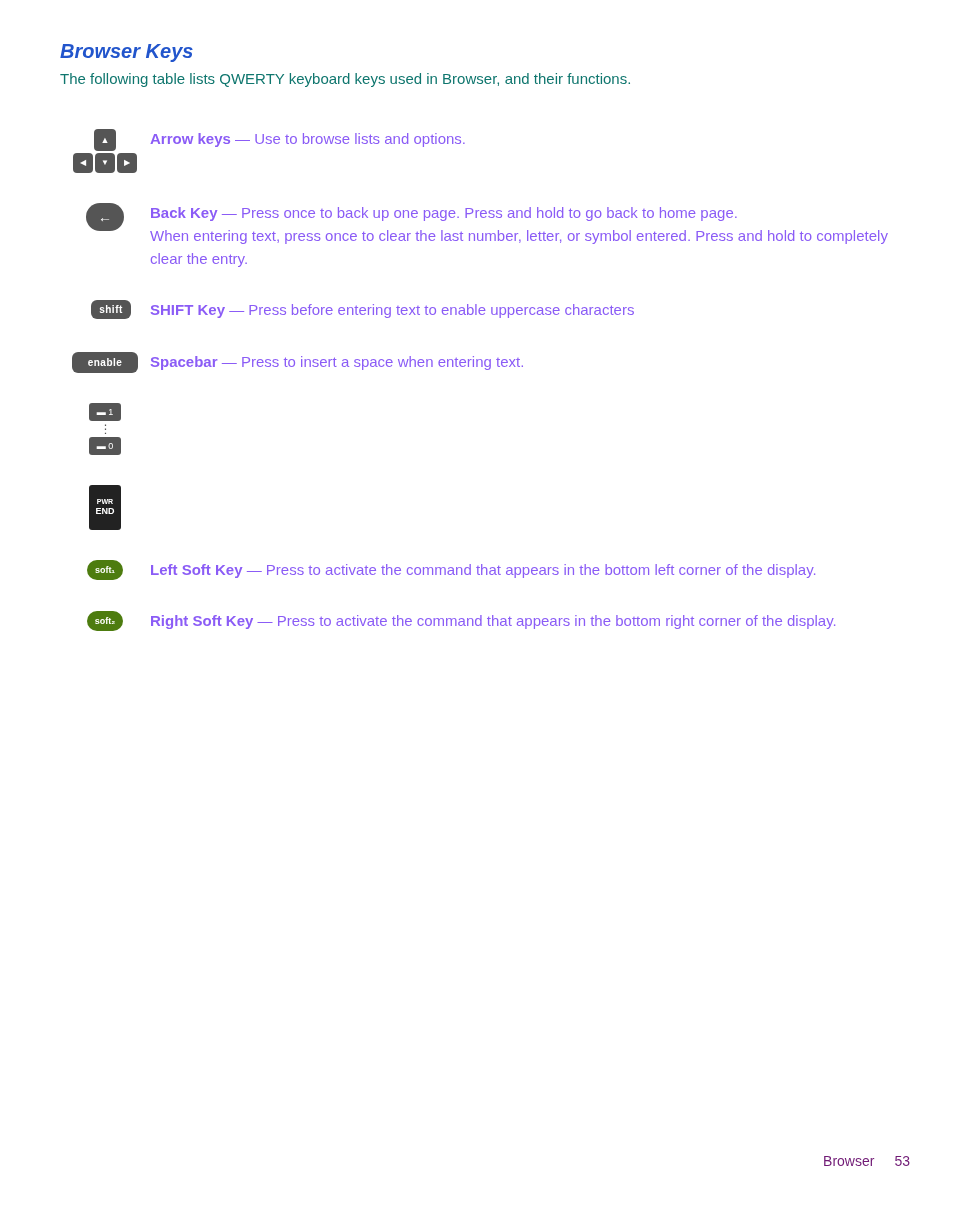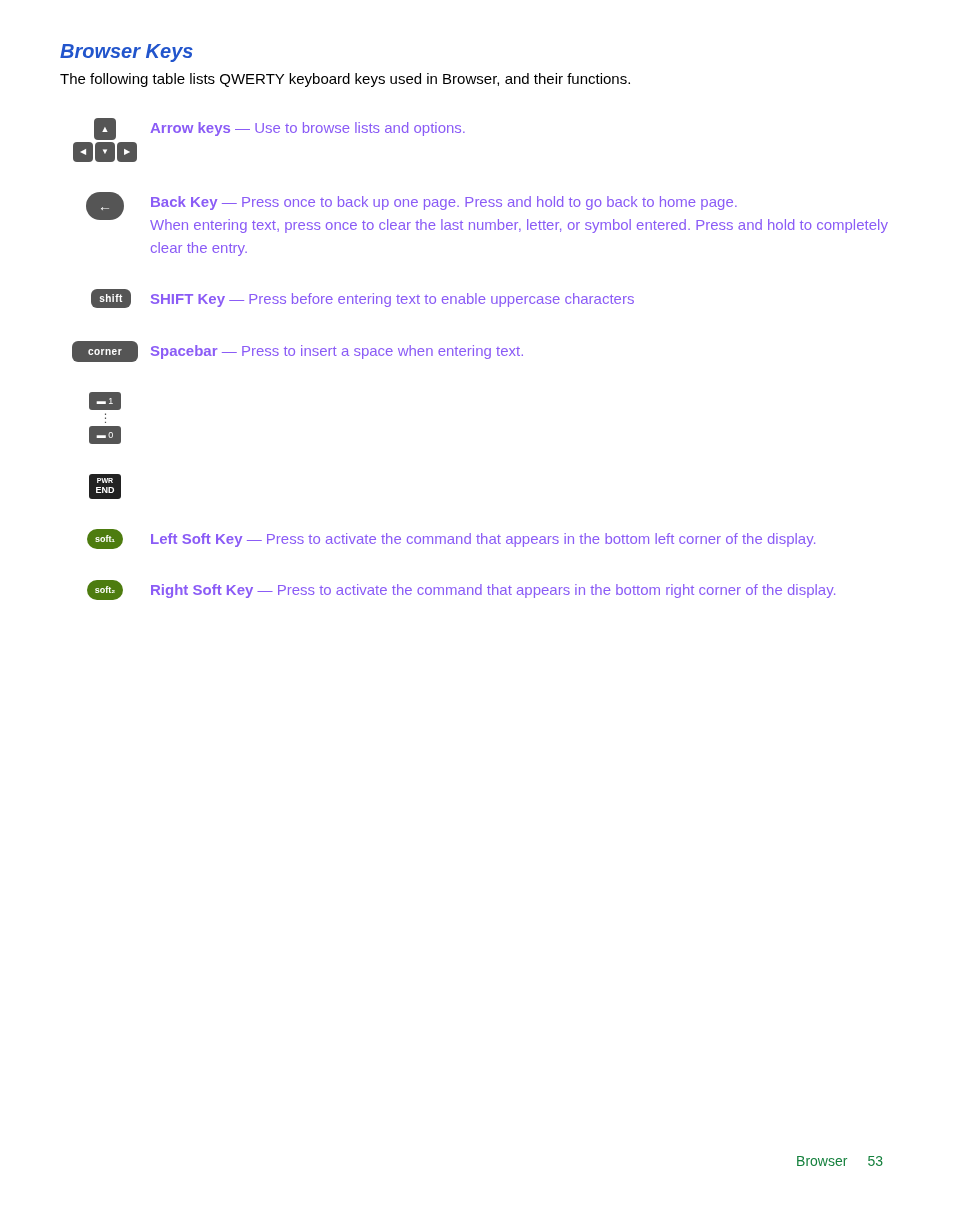--- a/index.html
+++ b/index.html
@@ -22,22 +22,22 @@
       font-size: 20px;
       font-weight: bold;
       font-style: italic;
       color: #2255cc;
       margin-bottom: 5px;
     }
 
     .intro-text {
       font-size: 15px;
       line-height: 1.5;
-      color: #000000;
-      margin-bottom: 25px;
+      color: #0f766e;
+      margin-bottom: 36px;
       max-width: 700px;
     }
 
     .key-list {
       list-style: none;
     }
 
     .key-item {
       display: flex;
       align-items: flex-start;
@@ -181,21 +181,21 @@
       letter-spacing: -1px;
     }
 
     
     .end-key-btn {
       background: #222;
       border-radius: 3px;
       color: white;
       font-size: 9px;
       font-weight: bold;
-      padding: 2px 6px;
+      padding: 12px 6px;
       text-align: center;
       line-height: 1.3;
     }
     .end-key-btn .small-text {
       font-size: 7px;
       display: block;
     }
 
     
     .soft-key-btn {
@@ -205,23 +205,23 @@
       font-size: 9px;
       font-weight: bold;
       padding: 5px 8px;
       min-width: 36px;
       text-align: center;
     }
 
     .footer {
       position: absolute;
       bottom: 40px;
-      right: 71px;
+      right: 44px;
       font-size: 14px;
-      color: #15803d;
+      color: #701a75;
       display: flex;
       align-items: center;
       gap: 20px;
     }
 
     .footer-section {
       font-size: 14px;
     }
 
     .footer-page {
@@ -268,21 +268,21 @@
       <div class="key-icon-area">
         <div class="shift-key-btn">shift</div>
       </div>
       <div class="key-description">
         <strong>SHIFT Key</strong><span> — </span><span>Press before entering text to enable uppercase characters</span>
       </div>
     </li>
 
     <li class="key-item">
       <div class="key-icon-area">
-        <div class="space-key-btn">corner</div>
+        <div class="space-key-btn">enable</div>
       </div>
       <div class="key-description">
         <strong>Spacebar</strong><span> — </span><span>Press to insert a space  when  entering  text.</span>
       </div>
     </li>
 
     <li class="key-item">
       <div class="key-icon-area">
         <div class="number-keys-icon">
           <div class="num-key">▬ 1</div>

